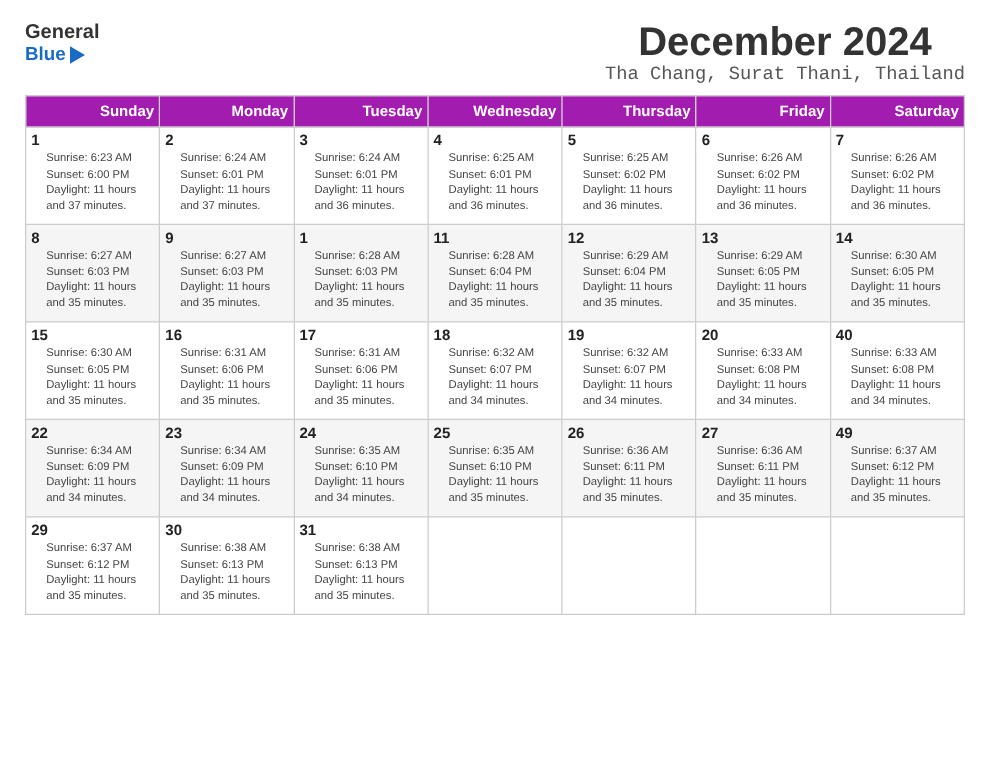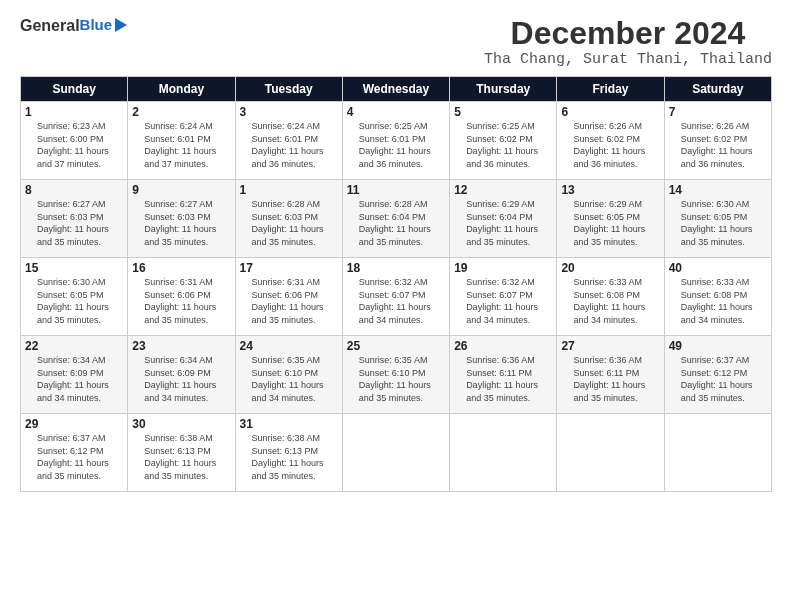--- a/index.html
+++ b/index.html
@@ -16,21 +16,21 @@
       padding: 16px 20px 10px 20px;
     }
     .header {
       display: flex;
       align-items: flex-start;
       justify-content: space-between;
       margin-bottom: 8px;
     }
     .logo {
       display: flex;
-      flex-direction: row;
+      flex-direction: column;
       align-items: flex-start;
     }
     .title-block {
       text-align: center;
     }
     .month-title {
       font-size: 32px;
       font-weight: bold;
       color: #333;
       line-height: 1.1;
@@ -39,26 +39,26 @@
       font-size: 15px;
       color: #555;
       font-family: Liberation Mono, monospace;
     }
     .calendar {
       width: 100%;
       border-collapse: collapse;
       table-layout: fixed;
     }
     .calendar th {
-      background: #0f172a;
+      background: #a21caf;
       color: #fff;
       font-size: 12px;
       font-weight: bold;
       padding: 5px 4px;
-      text-align: center;
+      text-align: right;
       border: 1px solid #ccc;
     }
     .calendar td {
       vertical-align: top;
       border: 1px solid #ccc;
       padding: 3px 4px;
       font-size: 9.5px;
       color: #333;
       height: 78px;
       background: #fff;

